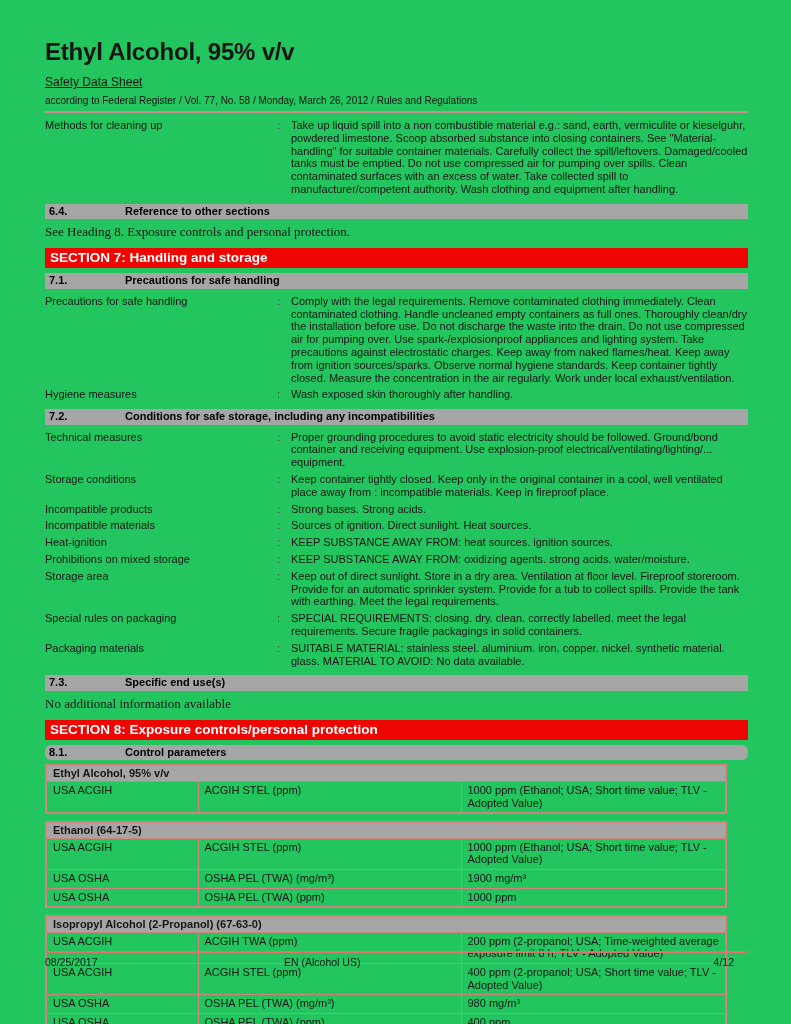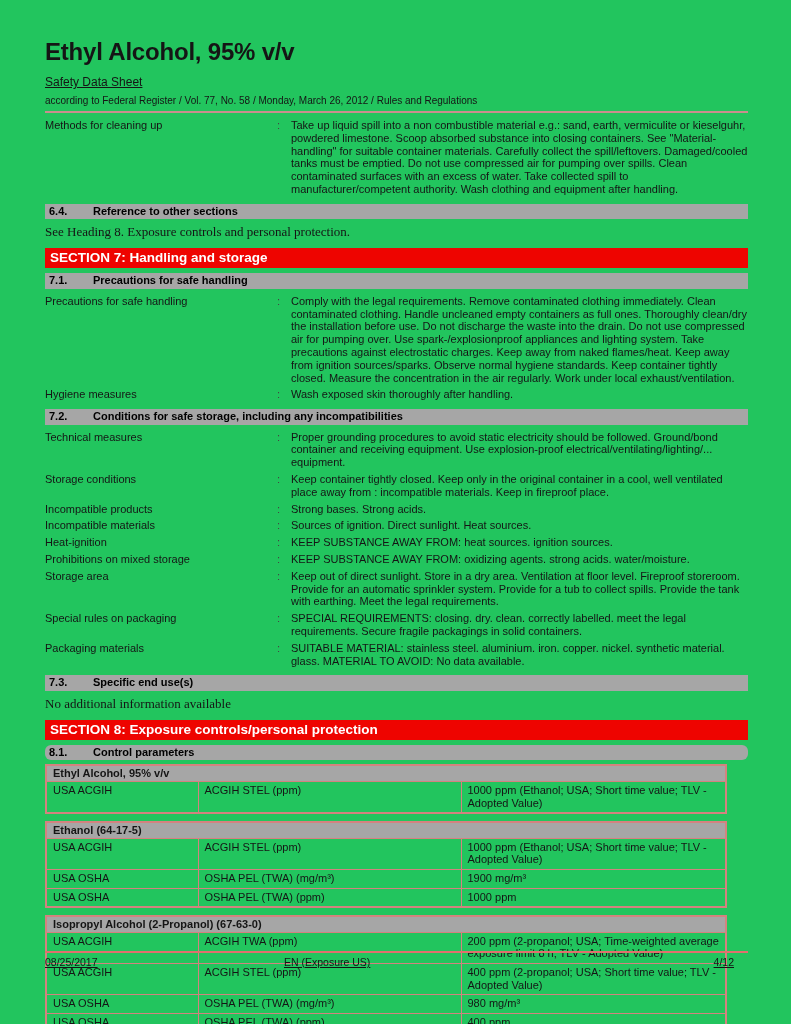--- a/index.html
+++ b/index.html
@@ -21,40 +21,40 @@
   .top-rule    { margin-top:4px; height:2px; background:#c98f8d; }
 
   
   .kv { display:grid; grid-template-columns:232px 14px 1fr; font-size:11px; line-height:12.8px; margin-top:4px; }
   .kv-first { margin-top:6px; }
   .kv-label { padding-right:8px; }
   .kv-colon { color:#444; }
 
   
   .graybar { margin-top:8px; background:#a6a6a6; font-size:11px; font-weight:bold;
-             color:#000; padding:1px 4px 2px 4px; display:flex; line-height:12.5px; }
+             color:#000; padding:1px 4px 2px 4px; display:flex; line-height:12.5px;gap:32px; }
   .graybar-num { width:44px; flex:0 0 44px; }
 
   
   .redbar { margin-top:10px; background:#ee0400; color:#ffffff; font-weight:bold;
             font-size:13.5px; line-height:15px; padding:2px 13px 3px 5px; }
 
   .plain-par { margin-top:6px; font-size:13px; line-height:13px;font-family:Liberation Serif, serif; }
 
   
   .ctable { width:682px; border-collapse:collapse; margin-top:7px; font-size:11px;
             table-layout:fixed; border:2px solid #d4827f; }
   .ctable td { border:1px solid #d4827f; vertical-align:top; padding:2px 6px 3px 6px; line-height:12.6px; }
   .ctable tr.thead td { background:#a6a6a6; font-weight:bold; padding:1px 6px 1px 6px; }
   .col-agency { width:152px; } .col-param { width:263px; } .col-value { width:auto; }
 
   
   .footer { position:absolute; left:45px; top:951px; width:703px; font-size:10.5px; }
   .footer-rule { height:2px; background:#e0716d; margin-bottom:3px; }
-  .footer-row { display:grid; grid-template-columns:239px 1fr auto; align-items:start;text-decoration:underline; }
+  .footer-row { display:grid; grid-template-columns:239px 1fr auto; align-items:start; }
   .footer-page { text-align:right; padding-right:14px; }
 </style>
 </head>
 <body>
 
 <div class="page">
   <div class="content">
 
     <div class="doc-title">Ethyl Alcohol, 95% v/v</div>
     <div class="doc-subtitle">Safety Data Sheet</div>
@@ -233,17 +233,17 @@
       </tr>
       </tbody>
     </table>
 
   </div>
 
   <div class="footer">
     <div class="footer-rule"></div>
     <div class="footer-row">
       <span>08/25/2017</span>
-      <span>EN (Exposure US)</span>
+      <span>EN (Alcohol US)</span>
       <span class="footer-page">4/12</span>
     </div>
   </div>
 </div>
 
 </body></html>

